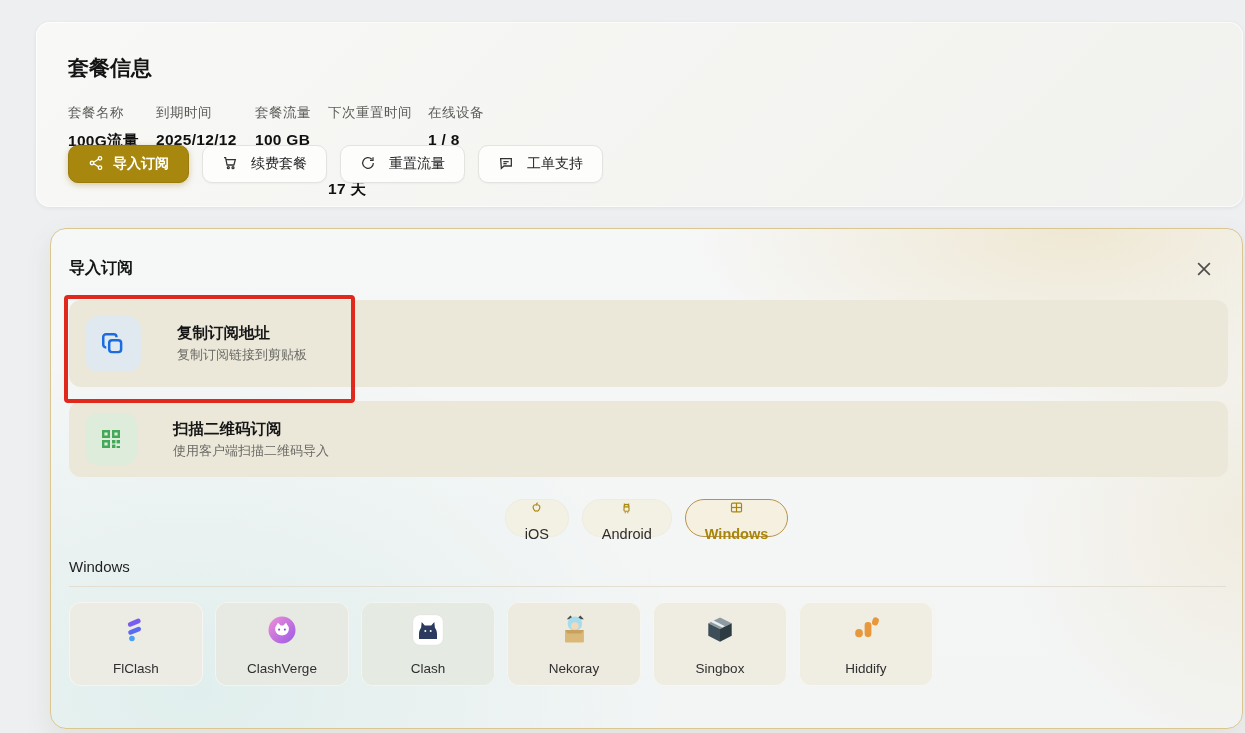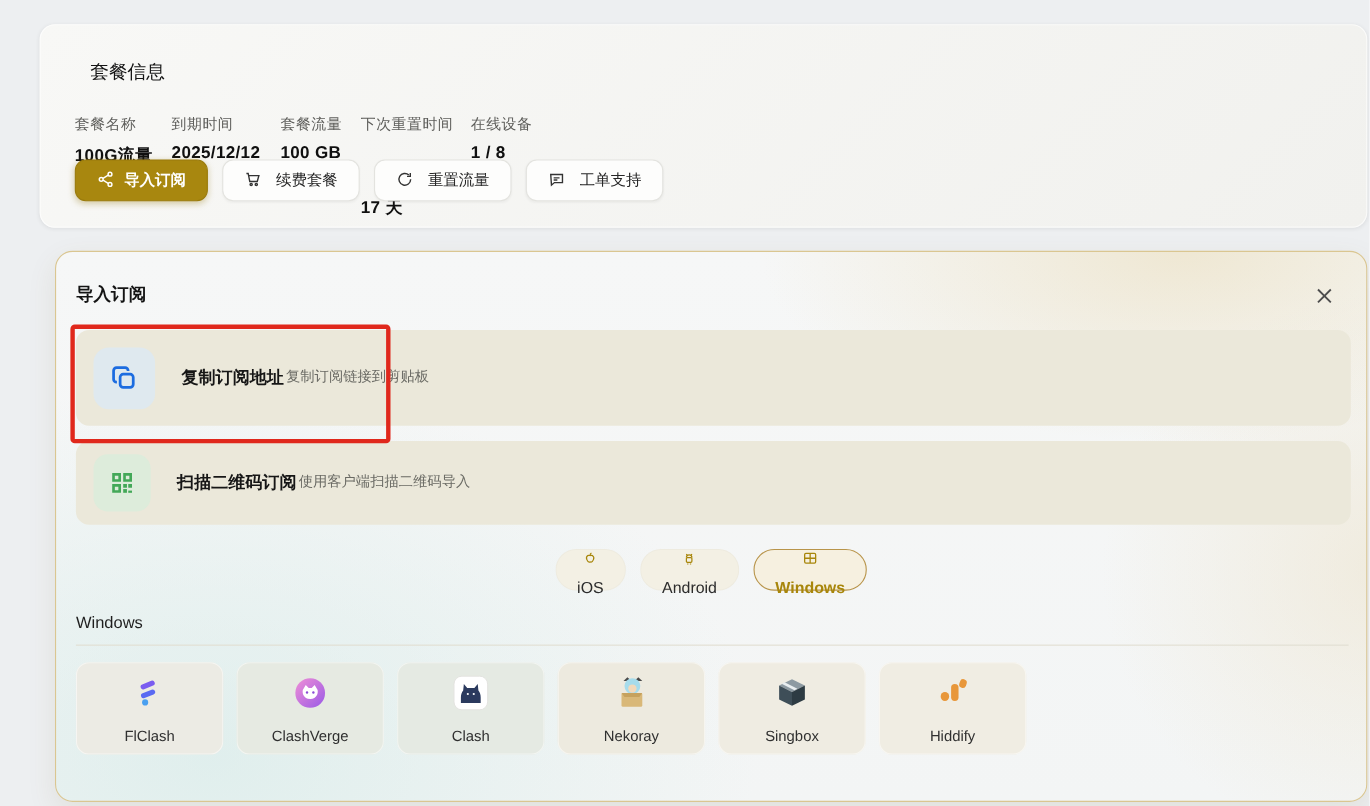--- a/index.html
+++ b/index.html
@@ -3,21 +3,21 @@
 <meta charset="utf-8">
 <style>
   html,body{margin:0;padding:0;}
   .canvas{position:relative;width:1245px;height:733px;overflow:hidden;
     background:#edeff1;font-family:"Liberation Sans","DejaVu Sans",sans-serif;color:#1a1a1a;}
 
   
   .package-card{position:absolute;left:36px;top:22px;width:1207px;height:185px;border-radius:14px;
     background:linear-gradient(135deg,#f8f8f6,#f1f1ee);
     box-shadow:0 1px 4px rgba(0,0,0,.07), inset 0 0 0 1px rgba(255,255,255,.65);}
-  .pkg-title{position:absolute;left:46px;top:32px;font-size:17px;font-weight:normal;color:#141414;}
+  .pkg-title{position:absolute;left:32px;top:32px;font-size:21px;font-weight:bold;color:#141414;}
   .stats{position:absolute;left:32px;top:82px;display:flex;gap:16px;}
   .stat{display:flex;flex-direction:column;}
   .stat .label{font-size:13.5px;color:#5d5d5a;letter-spacing:.5px;}
   .stat .value{margin-top:9px;font-size:15.5px;font-weight:bold;color:#101010;letter-spacing:.3px;}
   .stat:nth-child(1){min-width:72px;}
   .stat:nth-child(2){min-width:83px;}
   .stat:nth-child(3){min-width:57px;}
   .stat:nth-child(4){min-width:83px;gap:48px;}
   .pkg-buttons{position:absolute;left:32px;top:123px;display:flex;gap:13px;}
   .btn{height:38px;display:flex;align-items:center;gap:9px;padding:0 19px;border-radius:10px;
@@ -41,21 +41,21 @@
   .panel-close{position:absolute;right:26px;top:28px;width:24px;height:24px;display:flex;
     align-items:center;justify-content:center;cursor:pointer;}
 
   .option-row{position:absolute;left:18px;width:1159px;border-radius:12px;background:#ebe8da;
     display:flex;align-items:center;gap:24px;padding-left:16px;box-sizing:border-box;cursor:pointer;}
   .option-row.first{top:71px;height:87px;}
   .option-row.second{top:172px;height:76px;}
   .option-icon-box{border-radius:14px;display:flex;align-items:center;justify-content:center;flex:0 0 auto;}
   .option-icon-box.blue{width:56px;height:56px;background:#dfe9ef;}
   .option-icon-box.green{width:52px;height:52px;background:#ddecdb;border-radius:13px;}
-  .option-texts{display:flex;flex-direction:row;gap:2px;}
+  .option-texts{display:flex;flex-direction:column;gap:2px;margin-left:12px;}
   .option-title{font-size:15.5px;font-weight:bold;color:#161616;}
   .option-sub{font-size:13px;color:#6a6a64;}
 
   .annotation-rect{position:absolute;left:13px;top:66px;width:283px;height:100px;
     border:4px solid #e0281c;border-radius:4px;pointer-events:none;z-index:5;}
 
   
   .os-tabs{position:absolute;left:0;top:270px;width:100%;display:flex;justify-content:center;gap:13px;}
   .tab{height:38px;border-radius:19px;display:flex;align-items:center;gap:8px;padding:0 19px;
     font-size:14.5px;color:#2c2c2c;background:#f3f0e4;border:1px solid rgba(0,0,0,0.02);

